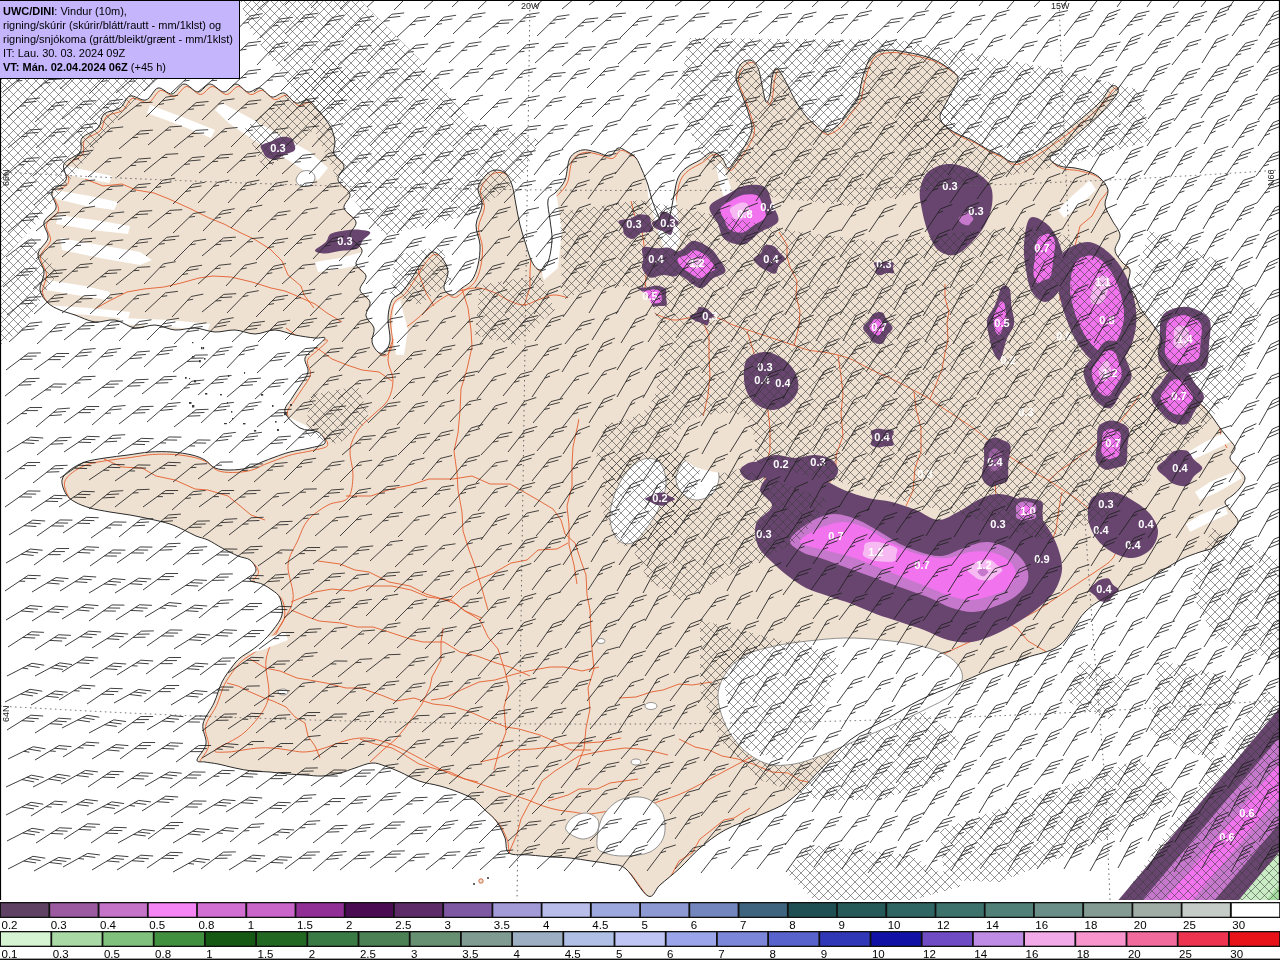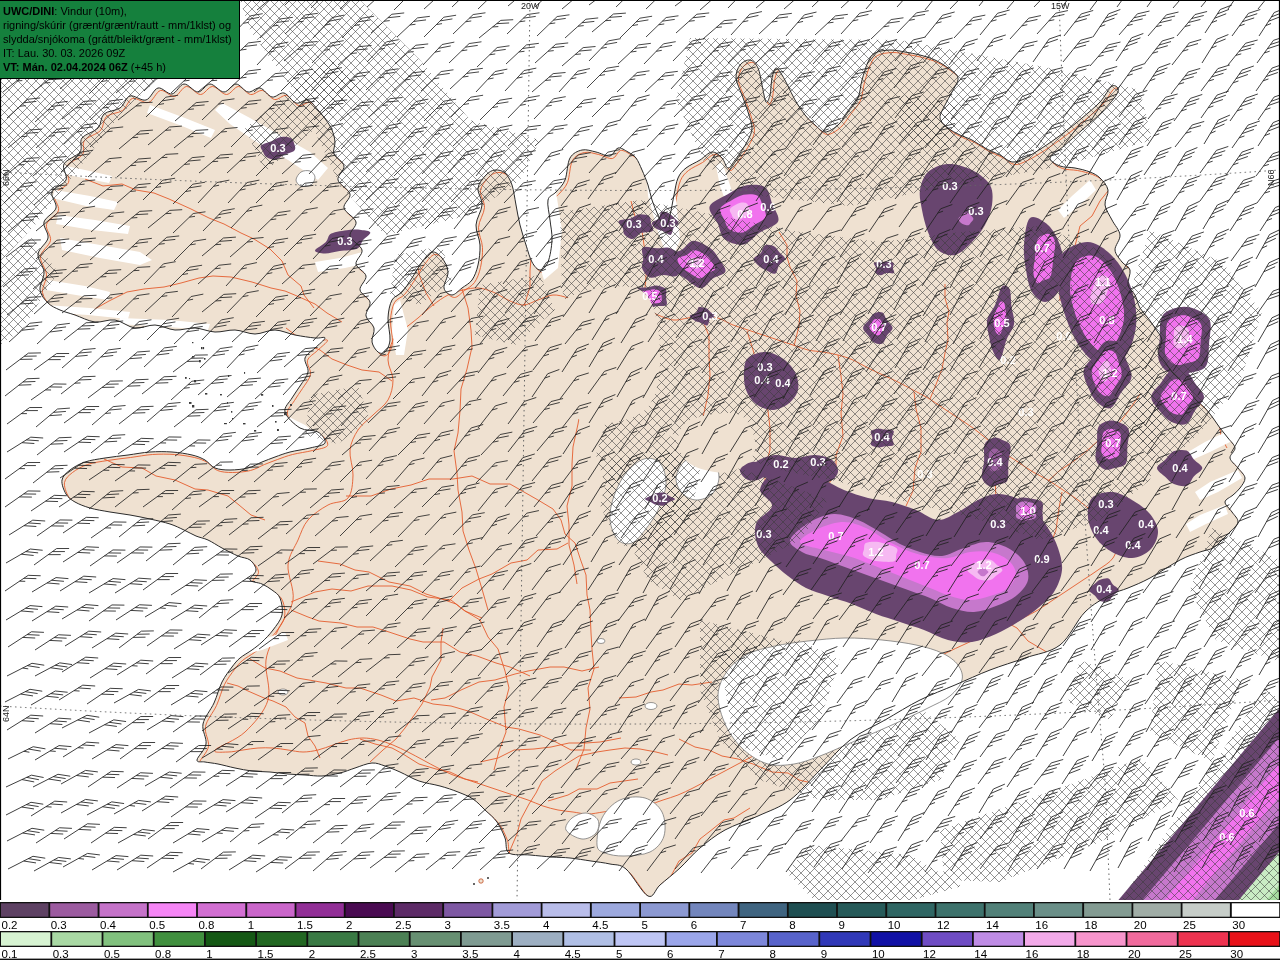--- a/index.html
+++ b/index.html
@@ -1,16 +1,16 @@
 <!DOCTYPE html>
 <html><head><meta charset="utf-8"><style>
 html,body{margin:0;padding:0;width:1280px;height:960px;overflow:hidden;background:#fff;
 font-family:"Liberation Sans", sans-serif;}
 #wrap{position:relative;width:1280px;height:960px;}
-#infobox{position:absolute;left:0;top:0;width:234px;background:#15803d;
+#infobox{position:absolute;left:0;top:0;width:234px;background:#c4b5fd;
 border:1px solid #000;border-left:none;padding:3px 2px 4px 3px;font-size:11px;line-height:14.1px;color:#000;}
 svg{position:absolute;left:0;top:0;}
 </style></head><body>
 <div id="wrap">
 <svg width="1280" height="960" viewBox="0 0 1280 960" font-family="Liberation Sans, sans-serif">
       <defs>
         <pattern id="xh" width="9" height="9" patternUnits="userSpaceOnUse">
           <path d="M0,9L9,0M0,0L9,9" stroke="#3a3a3a" stroke-width="0.55" fill="none"></path>
         </pattern>
         <path id="b1h" d="M0,0L28.0,0M28.0,0l10.1,7.3M22.8,0l4.6,3.3"></path>
@@ -1856,17 +1856,17 @@
       <text x="974.3" y="958" font-size="11.5" fill="#000">14</text>
       <text x="1025.5" y="958" font-size="11.5" fill="#000">16</text>
       <text x="1076.7" y="958" font-size="11.5" fill="#000">18</text>
       <text x="1127.9" y="958" font-size="11.5" fill="#000">20</text>
       <text x="1179.1" y="958" font-size="11.5" fill="#000">25</text>
       <text x="1230.3" y="958" font-size="11.5" fill="#000">30</text>
       <rect x="0" y="958.6" width="1280" height="1.4" fill="#111"></rect>
     </svg>
 <div id="infobox">
 <div><b>UWC/DINI</b>: Vindur (10m),</div>
-<div>rigning/skúrir (grænt/grænt/rautt - mm/1klst) og</div>
-<div>slydda/snjókoma (grátt/bleikt/grænt - mm/1klst)</div>
-<div>IT: Lau. 30. 03. 2026 09Z</div>
+<div>rigning/skúrir (skúrir/blátt/rautt - mm/1klst) og</div>
+<div>rigning/snjókoma (grátt/bleikt/grænt - mm/1klst)</div>
+<div>IT: Lau. 30. 03. 2024 09Z</div>
 <div><b>VT: Mán. 02.04.2024 06Z</b> (+45 h)</div>
 </div>
 </div>
 </body></html>

